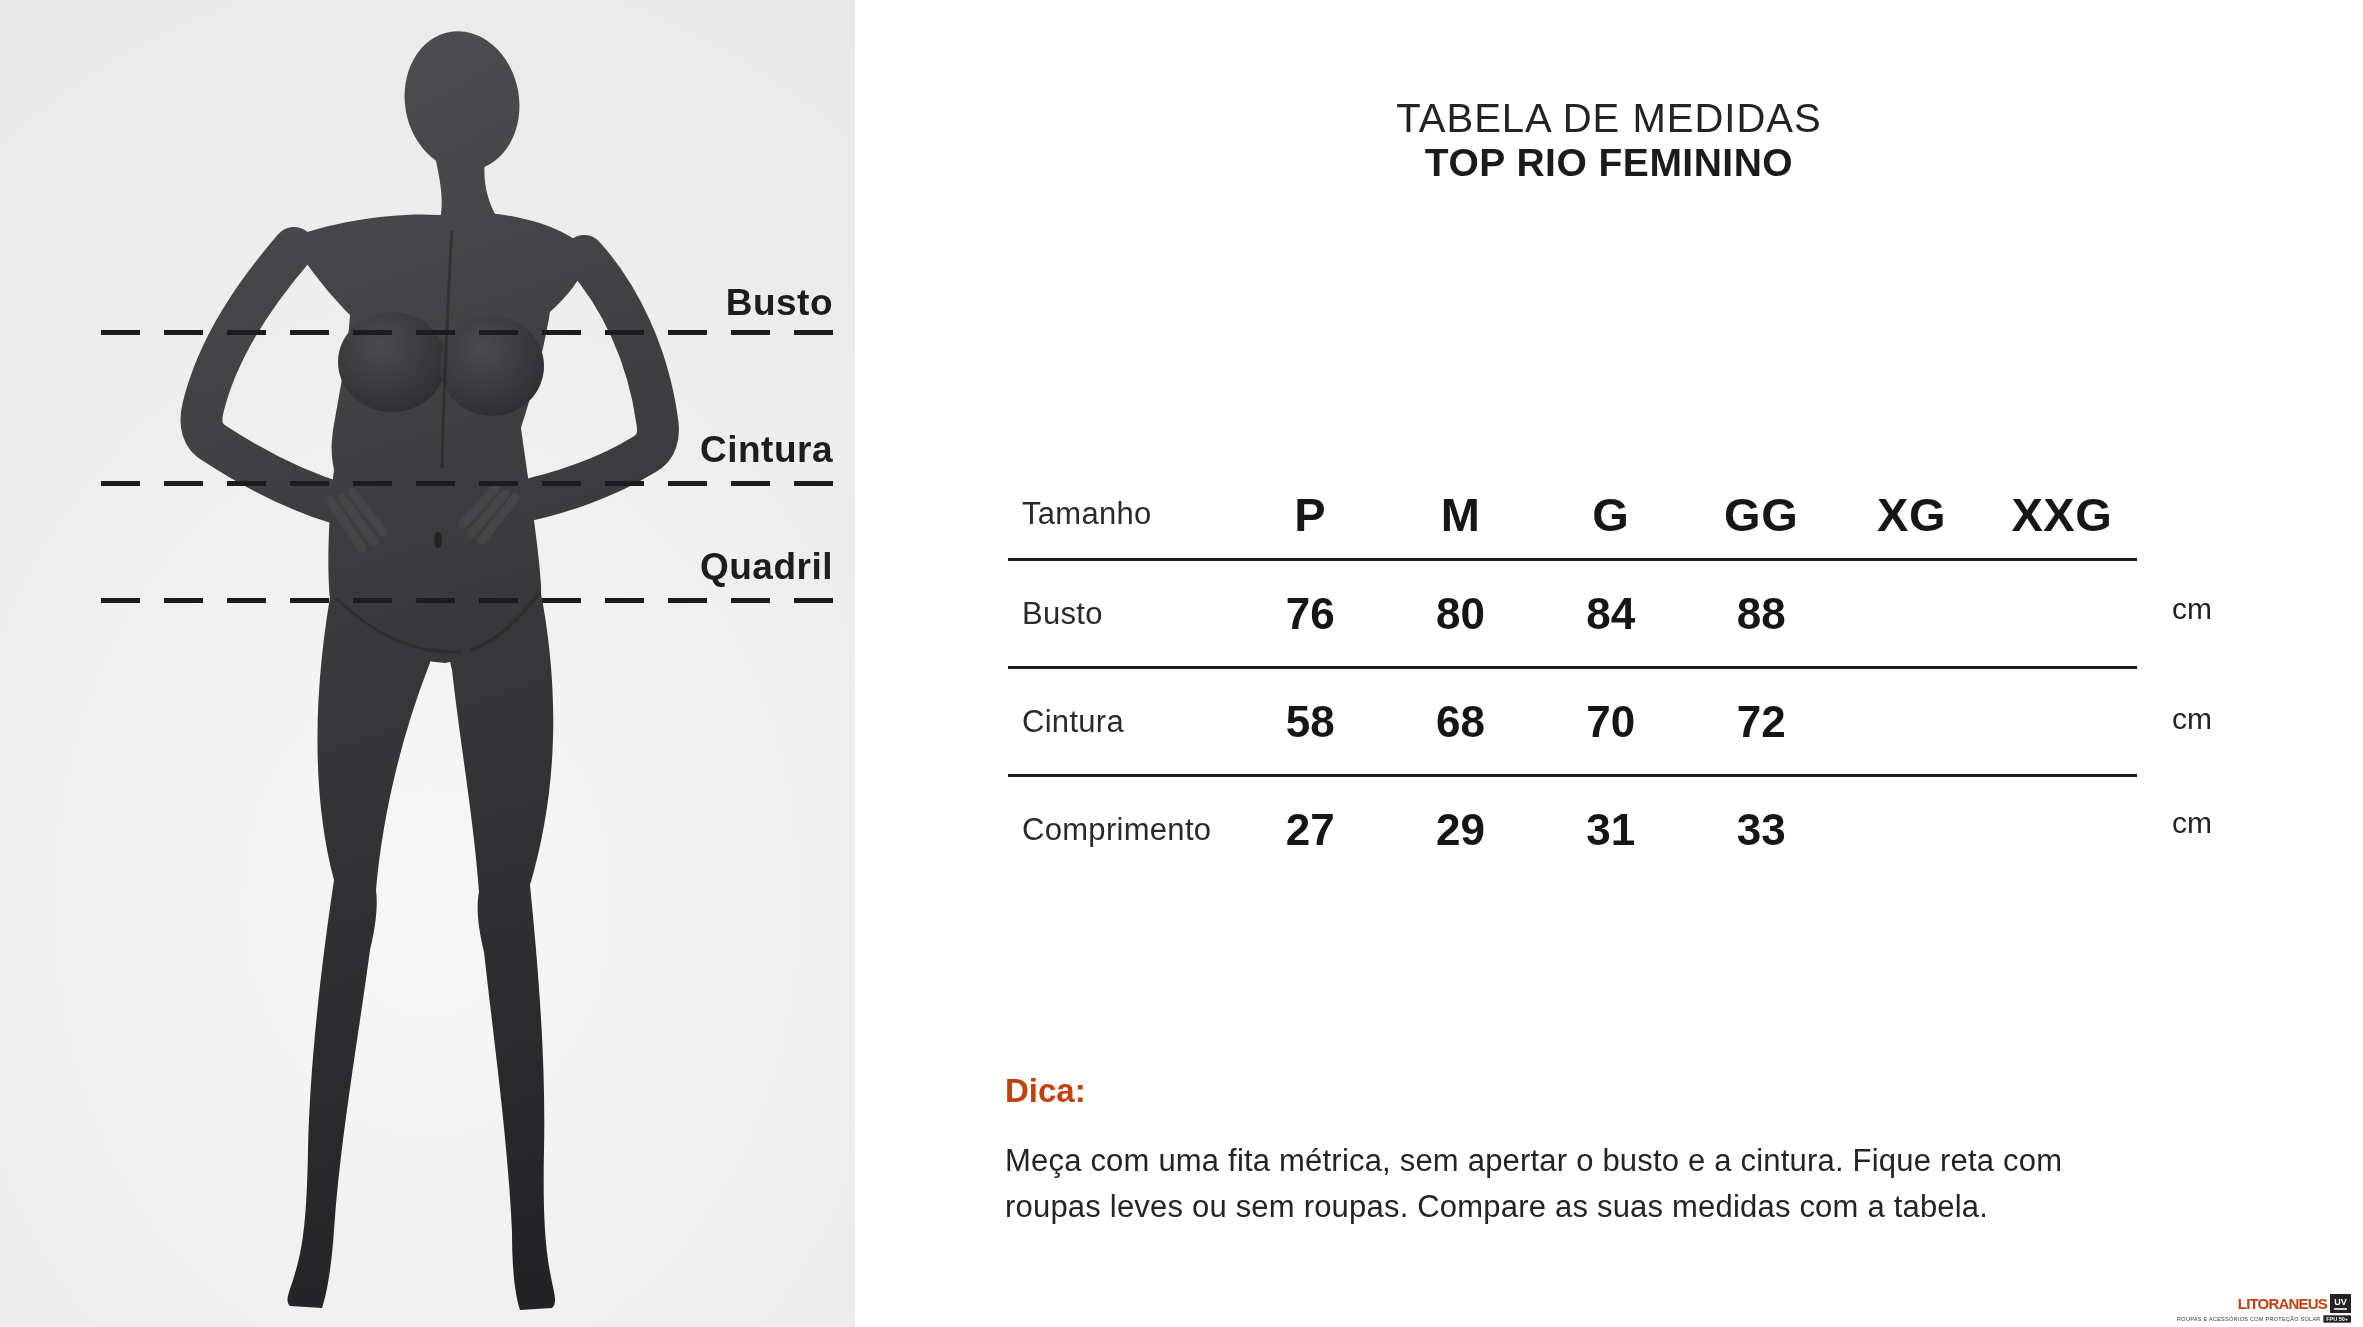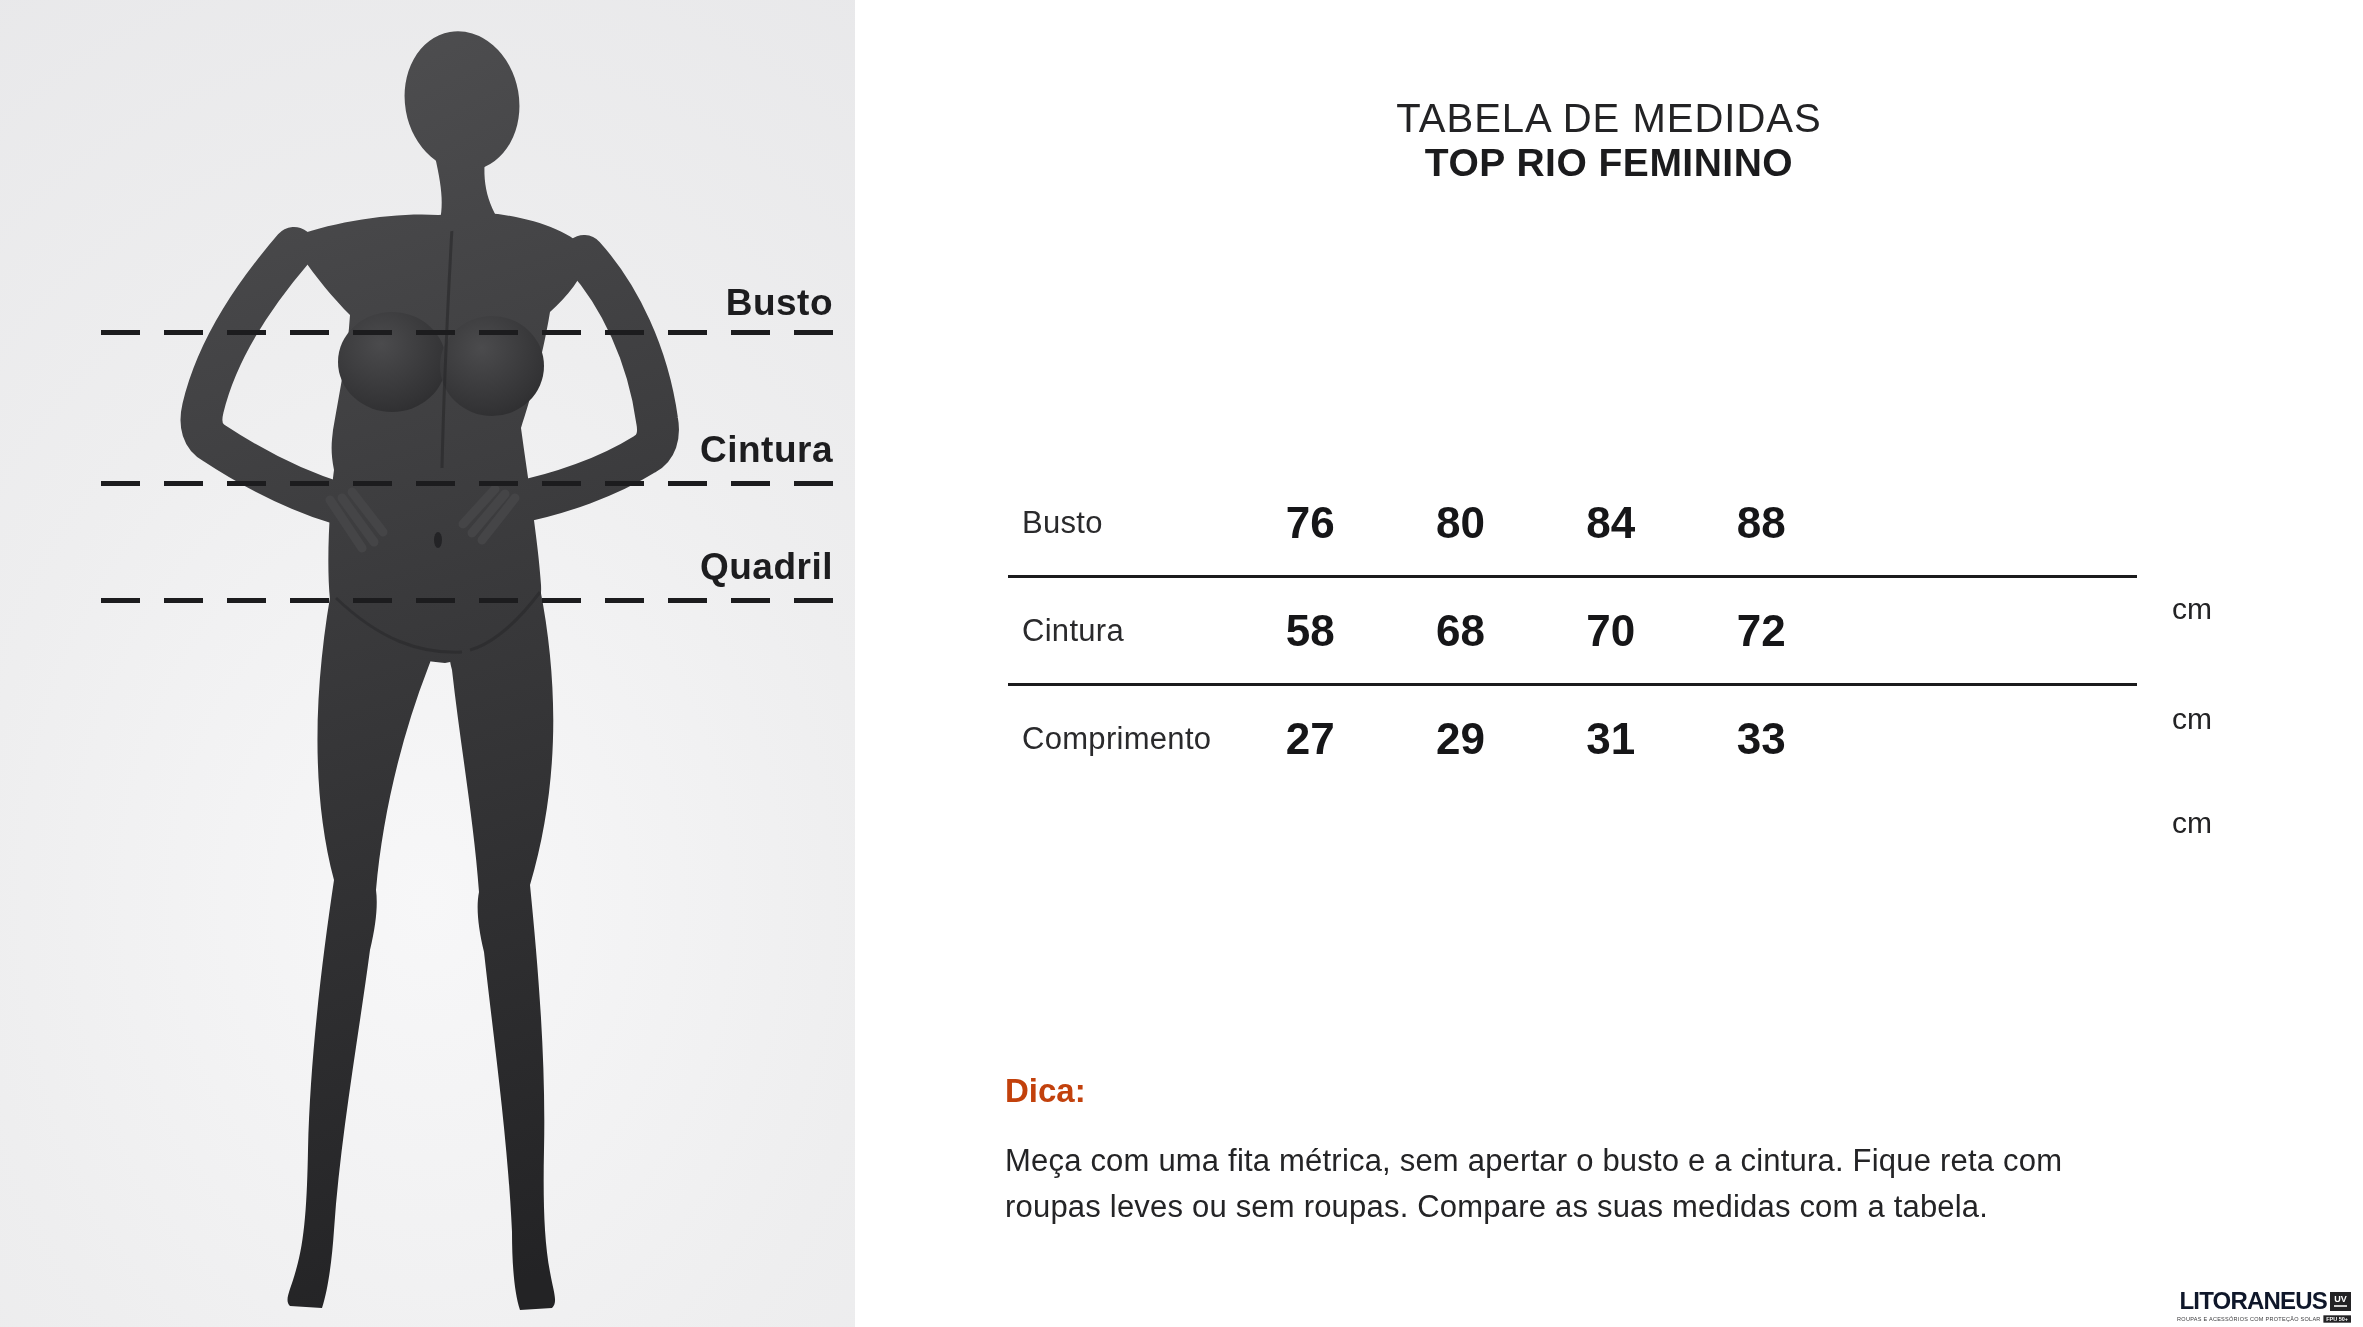--- a/index.html
+++ b/index.html
@@ -42,21 +42,21 @@
   .unit-2{top:806px;}
 
   
   .tip{position:absolute;left:1005px;top:1072px;width:1190px;}
   .tip-heading{font-size:33px;font-weight:700;color:#c2410c;margin-bottom:28px;}
   .tip-line{font-size:31px;color:#242426;line-height:46px;letter-spacing:.2px;}
 
   
   .logo{position:absolute;right:12px;bottom:4px;display:flex;flex-direction:column;align-items:flex-end;}
   .logo-top{display:flex;align-items:center;gap:3px;}
-  .brand-name{font-size:24px;font-weight:700;letter-spacing:-.8px;color:#0f172a;line-height:1;margin-left:20px;}
+  .brand-name{font-size:15px;font-weight:700;letter-spacing:-.8px;color:#c2410c;line-height:1;margin-left:20px;}
   .uv-badge{width:21px;height:19px;background:#232325;border-radius:0;display:flex;flex-direction:column;
     align-items:center;justify-content:center;}
   .uv-badge span{color:#ffffff;font-size:9px;font-weight:700;line-height:1;}
   .uv-badge i{display:block;width:13px;height:2px;background:#cfcfcf;margin-top:1px;}
   .logo-bottom{display:flex;align-items:center;gap:3px;margin-top:2px;transform:scale(.92);transform-origin:right center;}
   .brand-tagline{font-size:6px;letter-spacing:.3px;color:#3a3a3c;white-space:nowrap;}
   .brand-chip{background:#232325;color:#ffffff;font-size:6px;font-weight:700;padding:1px 3px;white-space:nowrap;}
 </style>
 </head>
 <body>
@@ -152,20 +152,29 @@
     <div class="measure-label lab-quadril">Quadril</div>
     <div class="dash-line dash-quadril"></div>
   </div>
 
   <div class="title-wrap">
     <div class="title-line1">TABELA DE MEDIDAS</div>
     <div class="title-line2">TOP RIO FEMININO</div>
   </div>
 
   <div class="size-table">
+    <div class="tr head">
+      <div class="cell rowlab">Tamanho</div>
+      <div class="cell sizehead">P</div>
+      <div class="cell sizehead">M</div>
+      <div class="cell sizehead">G</div>
+      <div class="cell sizehead">GG</div>
+      <div class="cell sizehead">XG</div>
+      <div class="cell sizehead">XXG</div>
+    </div>
 
     <div class="tr data">
       <div class="cell rowlab">Busto</div>
       <div class="cell num">76</div>
       <div class="cell num">80</div>
       <div class="cell num">84</div>
       <div class="cell num">88</div>
       <div class="cell num"></div>
       <div class="cell num"></div>
     </div>

